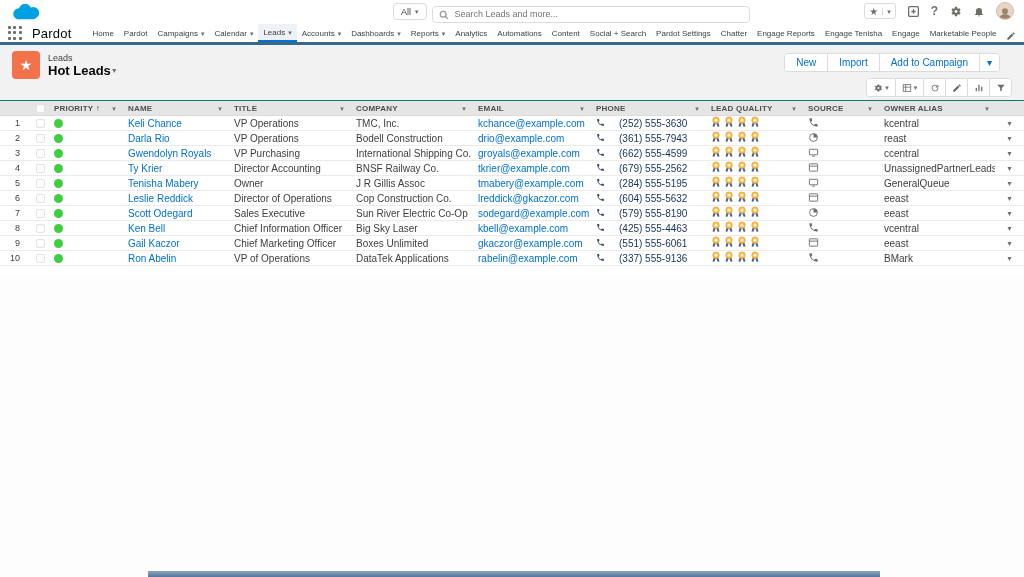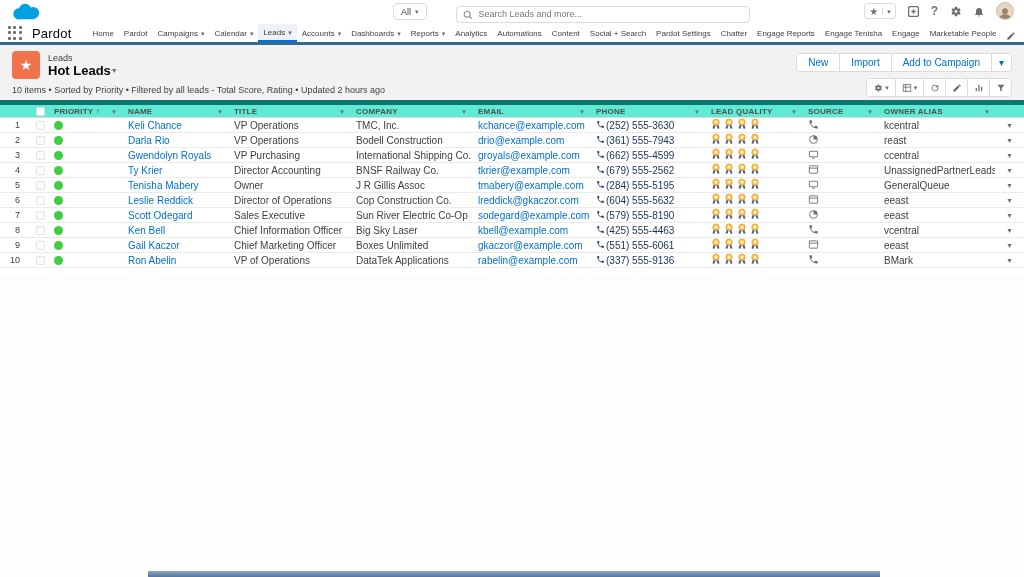--- a/index.html
+++ b/index.html
@@ -6,21 +6,21 @@
   html,body { width:1024px; height:577px; overflow:hidden; background:#fff;
     font-family:"Liberation Sans", sans-serif; color:#3e3e3c; }
 
   
   .global-header { position:relative; height:24px; background:#fff; }
   .sf-logo { position:absolute; left:10px; top:2px; }
   .search-region { position:absolute; left:385px; top:3px; display:flex; align-items:stretch; height:17px;padding-left:8px; }
   .scope-box { display:flex; align-items:center; gap:4px; border:1px solid #dddbda; border-radius:4px;
     padding:0 7px; font-size:9px; color:#3e3e3c; background:#fff; margin-right:5px; cursor:pointer; }
   .caret { font-size:7px; color:#706e6b; line-height:1; }
-  .search-box { position:relative; width:294px;margin-left:24px; }
+  .search-box { position:relative; width:318px; }
   .search-box input { width:100%; height:17px; border:1px solid #dddbda; border-radius:4px;
     font-size:9px; padding:0 6px 0 22px; color:#3e3e3c; outline:none; font-family:inherit; }
   .search-box .mag { position:absolute; left:7px; top:3px; color:#9b9a99; }
   .utility { position:absolute; right:10px; top:2px; display:flex; align-items:center; gap:11px; color:#706e6b; }
   .fav-group { display:flex; align-items:center; border:1px solid #dddbda; border-radius:3px; height:16px; }
   .fav-group .seg { padding:0 4px; display:flex; align-items:center; font-size:10px; }
   .fav-group .seg + .seg { border-left:1px solid #dddbda; }
   .util-icon { display:flex; align-items:center; justify-content:center; cursor:pointer; }
   .help-q { font-size:12px; font-weight:bold; color:#706e6b; }
   .avatar { width:18px; height:18px; border-radius:50%; background:#e8d5c3; border:1px solid #d0c0ae;
@@ -39,50 +39,50 @@
   .nav-edit { position:absolute; right:8px; top:3px; color:#706e6b; cursor:pointer; }
   .nav-divider { height:3px; background:#35698f; }
 
   
   .page-header { height:55px; background:#f3f2f2; padding:6px 12px 0 12px; position:relative; }
   .ph-top { display:flex; align-items:center; }
   .entity-icon { width:28px; height:28px; border-radius:4px; background:#f2724c; display:flex;
     align-items:center; justify-content:center; color:#fff; font-size:14px; margin-right:8px; }
   .ph-titles .obj-label { font-size:9px; color:#3e3e3c; }
   .ph-titles .view-title { font-size:13px; font-weight:bold; color:#080707; display:flex; align-items:center; cursor:pointer; }
-  .btn-group { position:absolute; right:12px; top:8px; display:flex; border:1px solid #dddbda;
+  .btn-group { position:absolute; right:24px; top:8px; display:flex; border:1px solid #dddbda;
     border-radius:4px; background:#fff; overflow:hidden; }
   .btn-group .btn { padding:3px 11px; font-size:10px; color:#0070d2; background:#fff; cursor:pointer;
     white-space:nowrap; border:none; border-left:1px solid #dddbda; font-family:inherit; }
   .btn-group .btn:first-child { border-left:none; }
   .btn-group .btn.caret-seg { padding:3px 7px; }
   .ph-bottom { display:flex; align-items:center; margin-top:6px; }
   .info-line { font-size:9px; color:#3e3e3c; }
   .tool-group { position:absolute; right:12px; top:33px; display:flex; border:1px solid #dddbda;
     border-radius:4px; background:#fff; overflow:hidden; }
   .tool-btn { display:flex; align-items:center; justify-content:center; gap:2px; width:22px; height:17px;
     color:#706e6b; cursor:pointer; border-left:1px solid #dddbda; background:#fff; }
   .tool-btn:first-child { border-left:none; }
   .tool-btn.w { width:28px; }
 
   
   table { width:1024px; border-collapse:collapse; table-layout:fixed; font-size:10px; }
-  thead th { background:#5eead4; border-top:5px solid #0f766e; border-bottom:1px solid #dddbda;
+  thead th { background:#e5e5e5; border-top:1px solid #0f766e; border-bottom:1px solid #dddbda;
     height:15px; font-weight:normal; color:#514f4d; font-size:8px; text-transform:uppercase;
     letter-spacing:.2px; padding:0 6px; text-align:left; cursor:pointer; }
   thead th .th-inner { display:flex; align-items:center; justify-content:space-between; gap:2px; overflow:hidden; }
   thead th .th-label { white-space:nowrap; overflow:hidden; font-weight:bold; }
   tbody td { height:15px; border-bottom:1px solid #ecebea; padding:0 6px; white-space:nowrap;
     overflow:hidden; color:#3e3e3c; background:#fff; }
   td.rownum { color:#3e3e3c; font-size:9px; text-align:right; padding-right:10px; }
   .cbox { display:inline-block; width:9px; height:9px; border:1px solid #e3e2e1; border-radius:2px;
     background:#fdfdfd; vertical-align:middle; cursor:pointer; }
   .pri-dot { display:inline-block; width:9px; height:9px; border-radius:50%; background:#3fce3f; vertical-align:middle; }
   a.cell-link { color:#0070d2; text-decoration:none; cursor:pointer; }
-  .phone-cell { display:flex; align-items:center; gap:1px; color:#16325c; }
+  .phone-cell { display:flex; align-items:center; gap:14px; color:#16325c; }
   .phone-cell svg { flex:none; color:#3a4b6b; }
   .quality-cell { display:flex; align-items:center; gap:3px; }
   .source-cell { color:#706e6b; }
   .rowcaret { color:#706e6b; font-size:8px; text-align:center; cursor:pointer; }
 
   .below-table { position:absolute; left:0; right:0; top:276px; bottom:0; background:#fdfdfe; }
   .bg-window-edge { position:absolute; left:148px; width:732px; bottom:0; height:6px;
     background:linear-gradient(#8ea6c1,#55749b); }
 </style>
 </head>
@@ -241,23 +241,20 @@
         <span class="caret">▼</span>
       </div>
     </div>
   </div>
   <div class="btn-group">
     <button class="btn">New</button>
     <button class="btn">Import</button>
     <button class="btn">Add to Campaign</button>
     <button class="btn caret-seg">▾</button>
   </div>
-  <div class="ph-bottom">
-    <span class="info-line">10 items • Sorted by Priority • Filtered by all leads - Total Score, Rating • Updated 2 hours ago</span>
-  </div>
   <div class="tool-group">
     <span class="tool-btn w">
         <span><svg width="10" height="10" viewBox="0 0 24 24" fill="currentColor">
             <path d="M19.4 13a7.5 7.5 0 000-2l2.1-1.6-2-3.4-2.5 1a7.5 7.5 0 00-1.7-1L15 3.4h-4l-.3 2.6a7.5 7.5 0 00-1.7 1l-2.5-1-2 3.4L6.6 11a7.5 7.5 0 000 2l-2.1 1.6 2 3.4 2.5-1a7.5 7.5 0 001.7 1l.3 2.6h4l.3-2.6a7.5 7.5 0 001.7-1l2.5 1 2-3.4-2.1-1.6z"></path>
             <circle cx="13" cy="12" r="2.6" fill="#fff"></circle>
           </svg></span>
         <span class="caret">▾</span>
       </span>
     <span class="tool-btn w">
         <span><svg width="10" height="10" viewBox="0 0 24 24" fill="none" stroke="currentColor" stroke-width="2">

